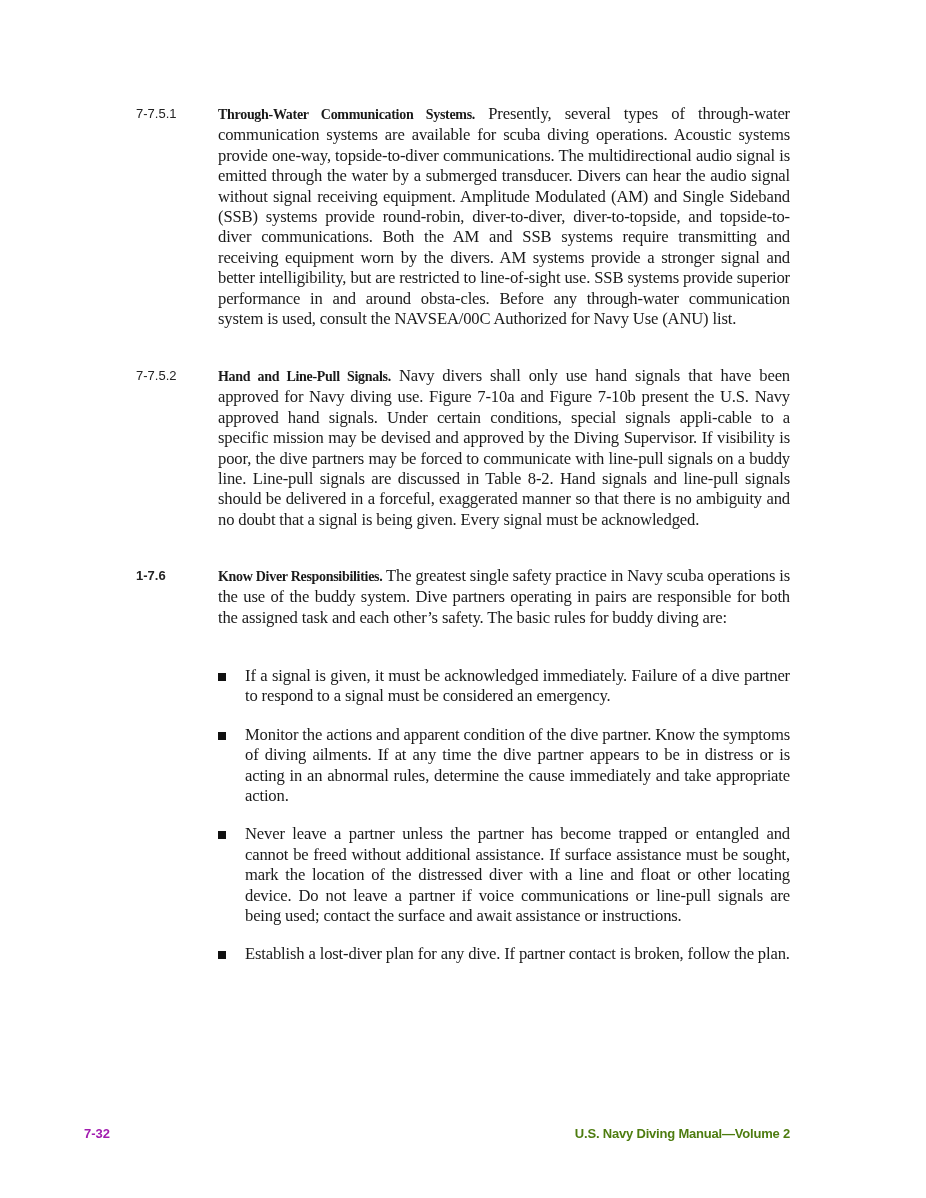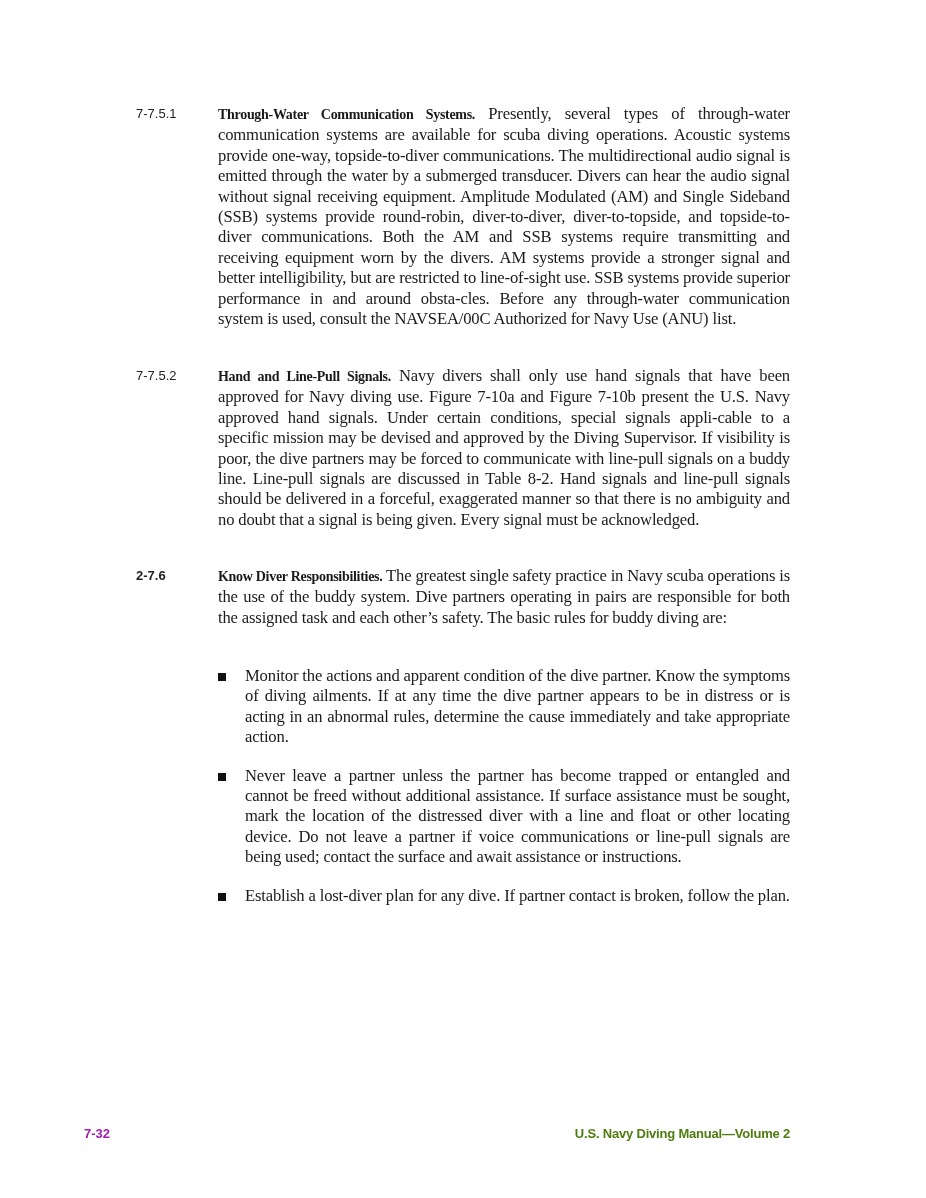--- a/index.html
+++ b/index.html
@@ -46,25 +46,26 @@
     <div class="secnum">7-7.5.1</div>
     <div class="body"><span class="heading">Through-Water Communication Systems.</span><span> Presently, several types of through-water communication systems are available for scuba diving operations. Acoustic systems provide one-way, topside-to-diver communications. The multidirectional audio signal is emitted through the water by a submerged transducer. Divers can hear the audio signal without signal receiving equipment. Amplitude Modulated (AM) and Single Sideband (SSB) systems provide round-robin, diver-to-diver, diver-to-topside, and topside-to-diver communications. Both the AM and SSB systems require transmitting and receiving equipment worn by the divers. AM systems provide a stronger signal and better intelligibility, but are restricted to line-of-sight use. SSB systems provide superior performance in and around obsta-cles. Before any through-water communication system is used, consult the NAVSEA/00C Authorized for Navy Use (ANU) list.</span></div>
   </div>
 
   <div class="section" style="top:366px;">
     <div class="secnum">7-7.5.2</div>
     <div class="body"><span class="heading">Hand and Line-Pull Signals.</span><span> Navy divers shall only use hand signals that have been approved for Navy diving use. Figure 7-10a and Figure 7-10b present the U.S. Navy approved hand signals. Under certain conditions, special signals appli-cable to a specific mission may be devised and approved by the Diving Supervisor. If visibility is poor, the dive partners may be forced to communicate with line-pull signals on a buddy line. Line-pull signals are discussed in Table 8-2. Hand signals and line-pull signals should be delivered in a forceful, exaggerated manner so that there is no ambiguity and no doubt that a signal is being given. Every signal must be acknowledged.</span></div>
   </div>
 
   <div class="section" style="top:566px;">
-    <div class="secnum bold">2-7.6</div>
+    <div class="secnum bold">1-7.6</div>
     <div class="body"><span class="heading">Know Diver Responsibilities.</span><span> The greatest single safety practice in Navy scuba operations is the use of the buddy system. Dive partners operating in pairs are responsible for both the assigned task and each other’s safety. The basic rules for buddy diving are:</span></div>
   </div>
 
   <ul class="bullets" style="top:666px;">
+    <li class="bullet" style="margin-bottom:18px;"><span class="bullet-icon"></span><span>If a signal is given, it must be acknowledged immediately. Failure of a dive partner to respond to a signal must be considered an emergency.</span></li>
     <li class="bullet" style="margin-bottom:18px;"><span class="bullet-icon"></span><span>Monitor the actions and apparent condition of the dive partner. Know the symptoms of diving ailments. If at any time the dive partner appears to be in distress or is acting in an abnormal rules, determine the cause immediately and take appropriate action.</span></li>
     <li class="bullet" style="margin-bottom:18px;"><span class="bullet-icon"></span><span>Never leave a partner unless the partner has become trapped or entangled and cannot be freed without additional assistance. If surface assistance must be sought, mark the location of the distressed diver with a line and float or other locating device. Do not leave a partner if voice communications or line-pull signals are being used; contact the surface and await assistance or instructions.</span></li>
     <li class="bullet"><span class="bullet-icon"></span><span>Establish a lost-diver plan for any dive. If partner contact is broken, follow the plan.</span></li>
   </ul>
 
   <div class="footer-left">7-32</div>
   <div class="footer-right">U.S. Navy Diving Manual—Volume 2</div>
 
 </div>
 

